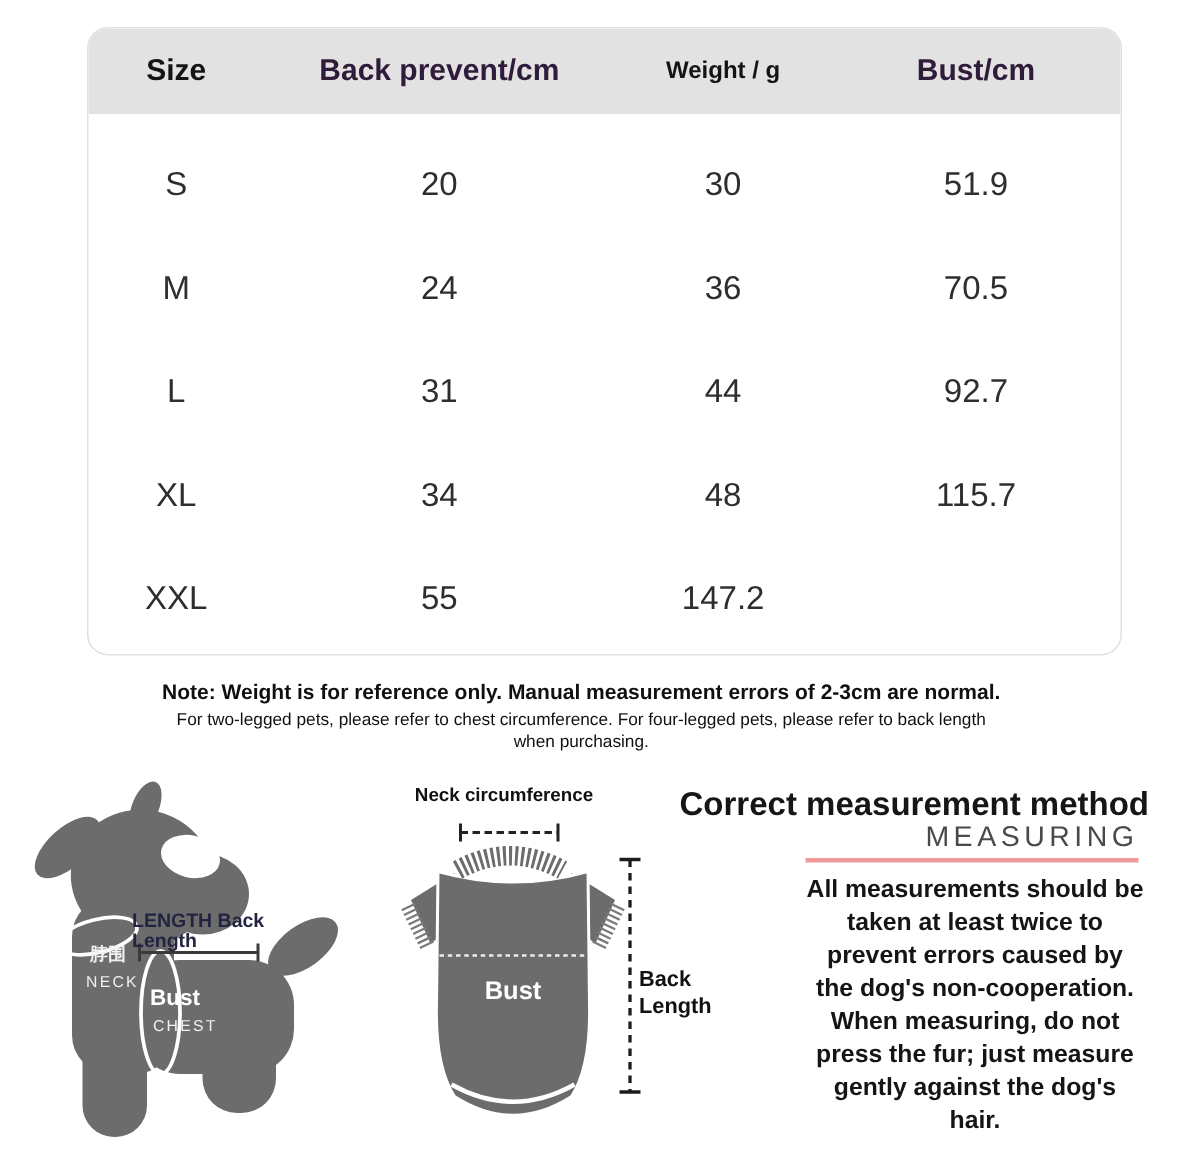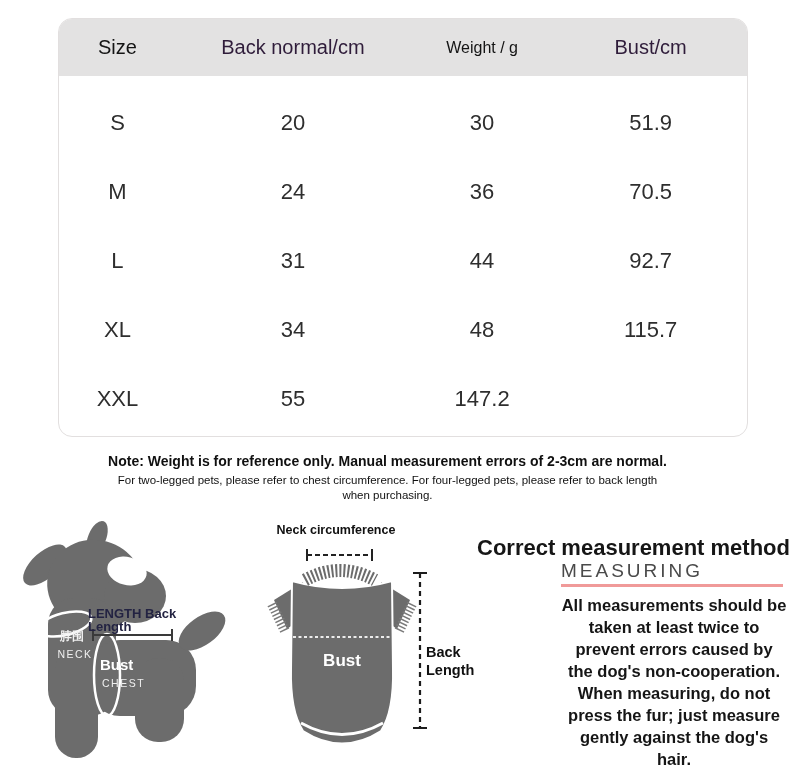--- a/index.html
+++ b/index.html
@@ -11,21 +11,21 @@
 
   
   .size-table {
     position:absolute; left:58px; top:18px; width:690px; height:419px;
     background:#ffffff; border:1px solid #e2dfdf; border-radius:14px; overflow:hidden;
   }
   .table-header {
     display:grid; grid-template-columns:17% 34% 21% 28%;
     height:57px; align-items:center; background:#e3e2e2; text-align:center;
   }
-  .th { font-weight:normal; font-size:20px; color:#141414; }
+  .th { font-weight:bold; font-size:20px; color:#141414; }
   .th.purple { color:#2f1c3a; }
   .th.weight { font-size:16px; }
   .table-body { padding-top:12px; }
   .table-row {
     display:grid; grid-template-columns:17% 34% 21% 28%;
     height:69px; align-items:center; text-align:center;
     font-size:22px; color:#2e2e2e;
   }
 
   
@@ -42,37 +42,37 @@
   svg text { font-family:"Liberation Sans", sans-serif; }
   .t-navy   { font-size:13px;  font-weight:bold; fill:#232342; }
   .t-wcn    { font-size:12px;  font-weight:bold; fill:#f2f2f2; }
   .t-wsmall { font-size:10.5px; fill:#f0f0f0; letter-spacing:1.5px; }
   .t-wbust  { font-size:15px;  font-weight:bold; fill:#ffffff; }
   .t-label  { font-size:12.5px; font-weight:bold; fill:#111111; }
   .t-back   { font-size:14.5px; font-weight:bold; fill:#111111; }
   .t-shirtbust { font-size:17px; font-weight:bold; fill:#ffffff; }
 
   
-  .measure-text { position:absolute; left:453px; top:536px; width:312px;margin-left:24px; }
+  .measure-text { position:absolute; left:453px; top:524px; width:312px; }
   .guide-title { font-size:22px; font-weight:bold; color:#161616; white-space:nowrap; line-height:24px; }
-  .guide-sub { margin-left:84px; width:222px; text-align:left; }
+  .guide-sub { margin-left:84px; width:222px; text-align:right; }
   .guide-sub-label { font-size:19px; letter-spacing:3px; color:#4a4a4a; line-height:22px; }
   .guide-underline { height:3px; background:#f09a99; margin-top:2px; }
   .guide-body {
     margin-left:84px; margin-top:7px; width:226px;
     font-size:16.5px; font-weight:bold; color:#151515; line-height:22px; text-align:center;
   }
 </style>
 </head>
 <body>
 
 <div class="size-table">
   <div class="table-header">
     <div class="th">Size</div>
-    <div class="th purple">Back normal/cm</div>
+    <div class="th purple">Back prevent/cm</div>
     <div class="th weight">Weight / g</div>
     <div class="th purple">Bust/cm</div>
   </div>
   <div class="table-body">
     <div class="table-row">
       <span>S</span>
       <span>20</span>
       <span>30</span>
       <span>51.9</span>
     </div>

